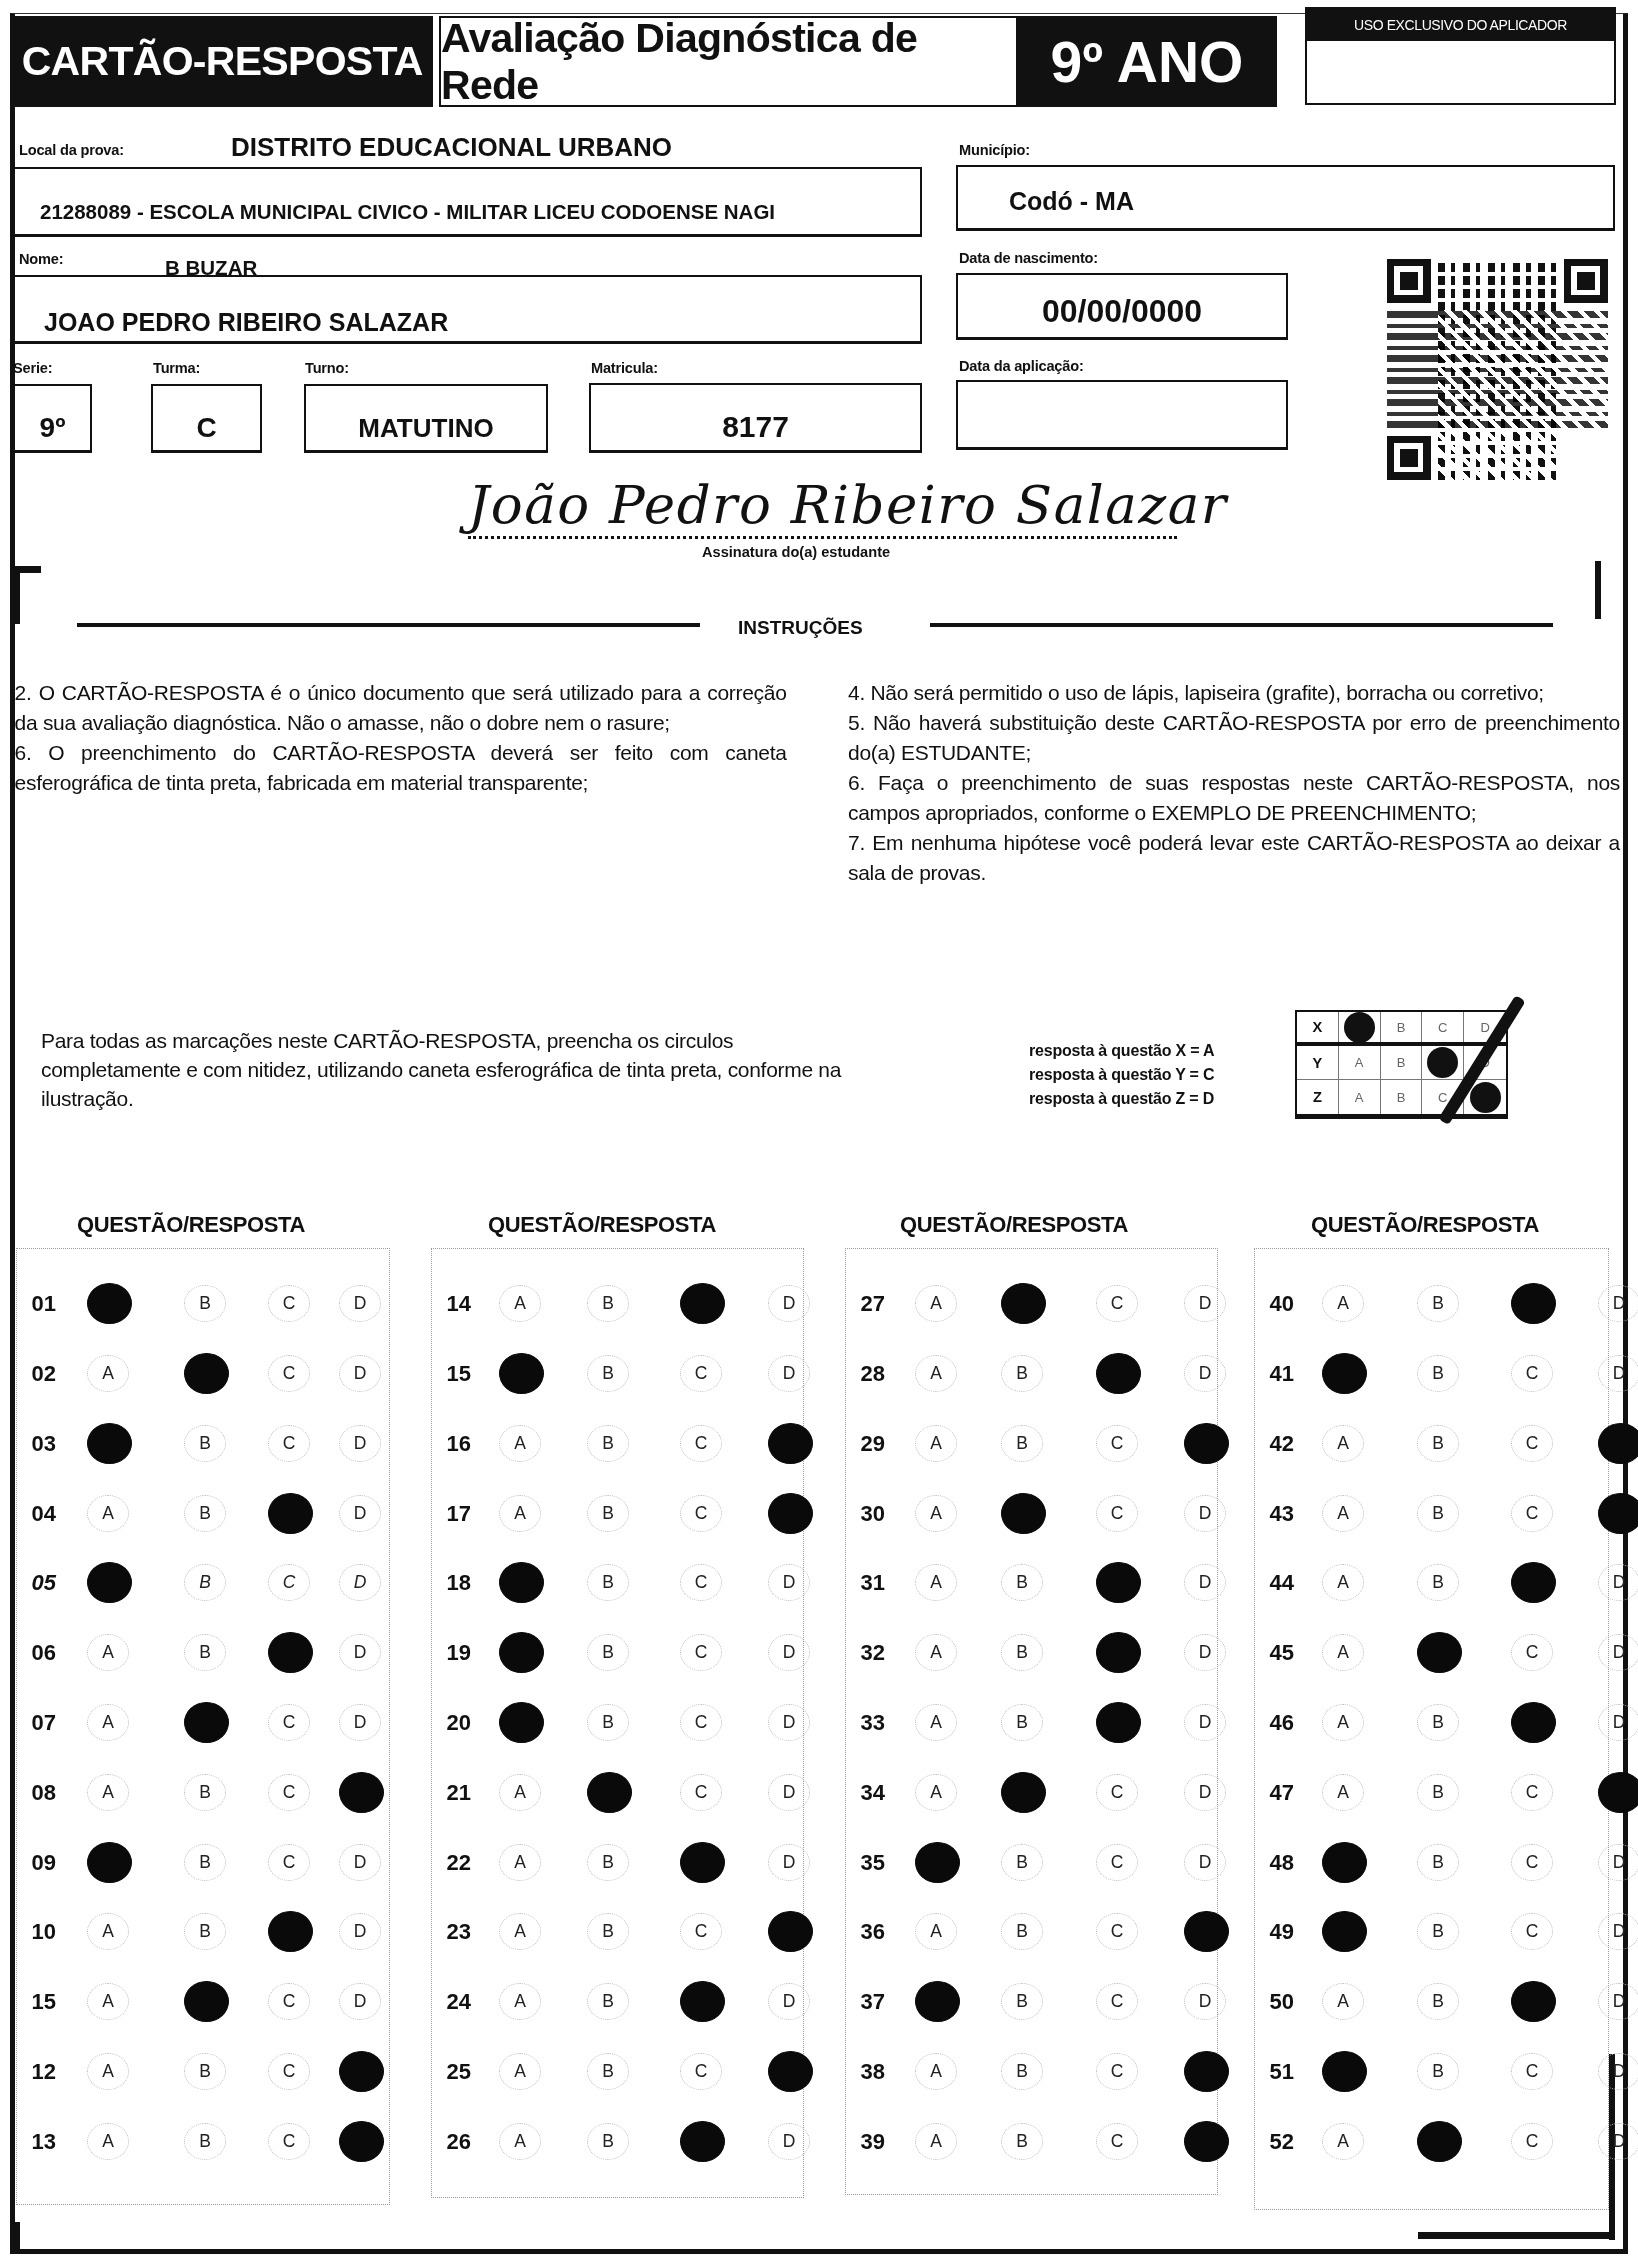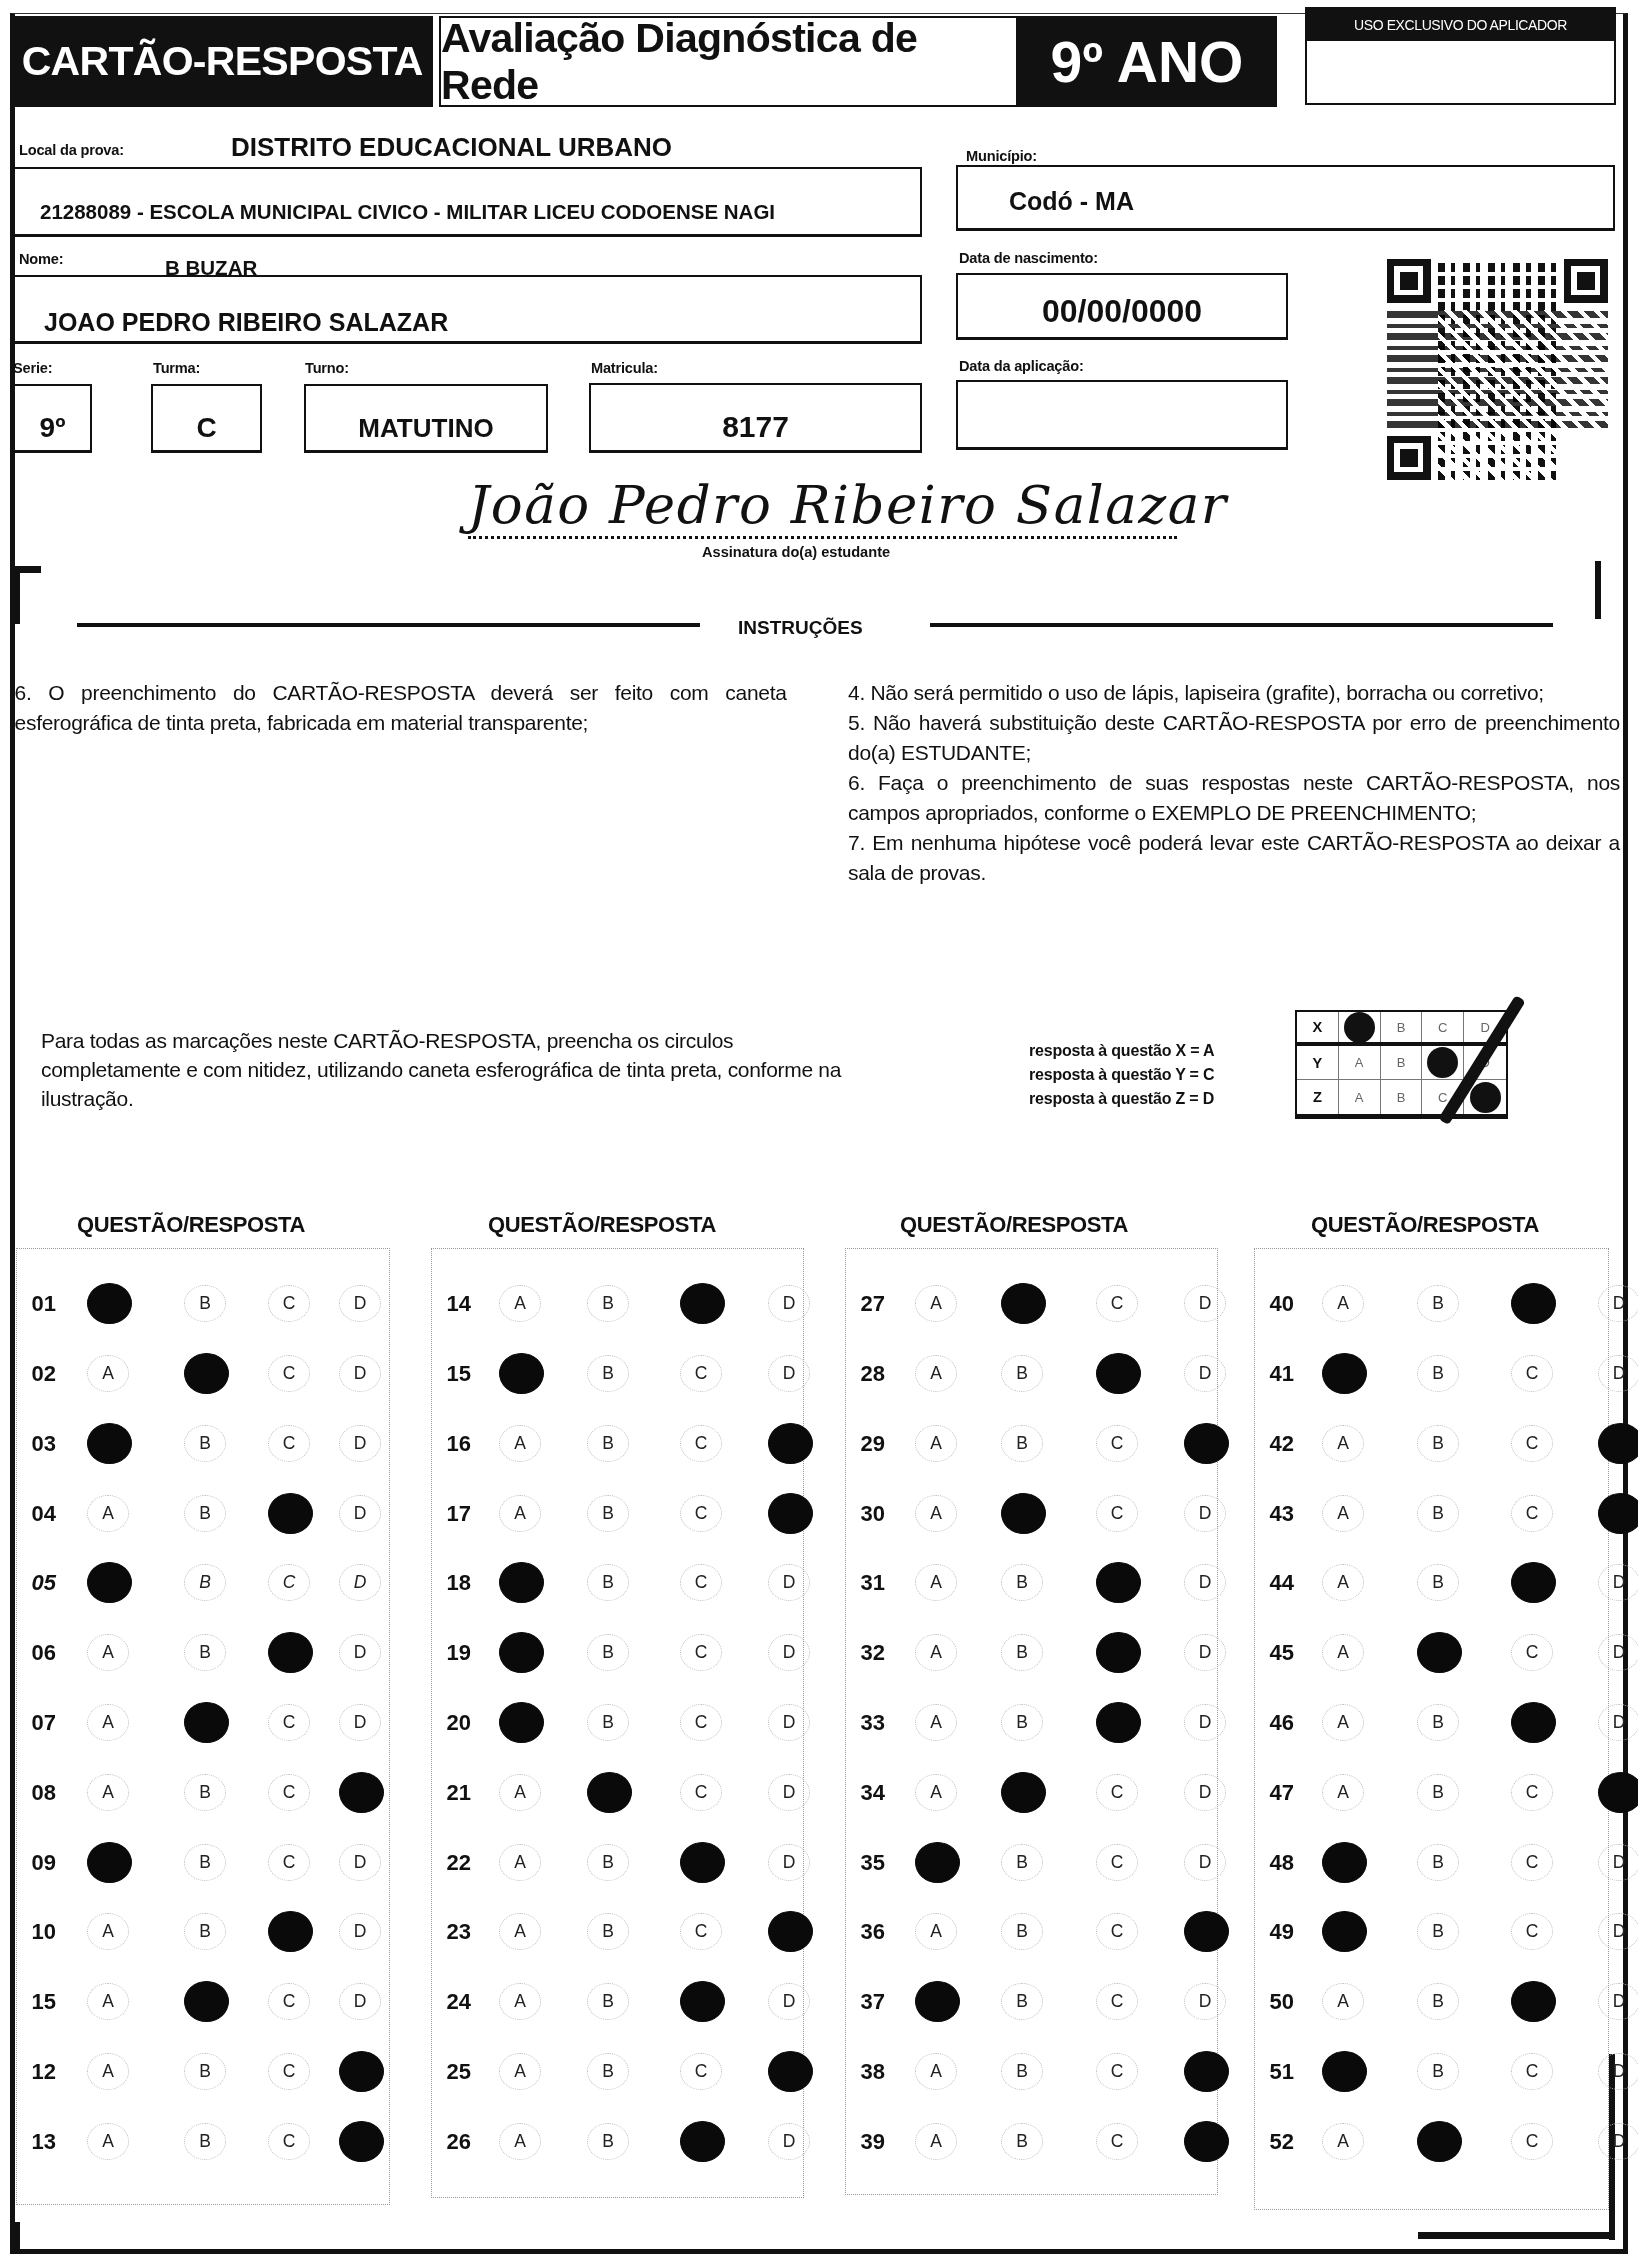--- a/index.html
+++ b/index.html
@@ -72,21 +72,21 @@
 <div class="aplic">
   <div class="aplic-top">USO EXCLUSIVO DO APLICADOR</div>
 </div>
 
 <div class="lbl" style="left:19px; top:142px;">Local da prova:</div>
 <div class="val" style="left:231px; top:132px; font-size:26px;">DISTRITO EDUCACIONAL URBANO</div>
 <div class="box" style="left:13px; top:167px; width:909px; height:70px; padding:0 0 10.2px 25px;">
   <span style="font-size:20.5px;">21288089 - ESCOLA MUNICIPAL CIVICO - MILITAR LICEU CODOENSE NAGI</span>
 </div>
 
-<div class="lbl" style="left:959px; top:148px;margin-left:7px;">Município:</div>
+<div class="lbl" style="left:959px; top:142px;">Município:</div>
 <div class="box" style="left:956px; top:165px; width:659px; height:66px; padding:0 0 11.7px 51px;">
   <span style="font-size:25px;">Codó - MA</span>
 </div>
 
 <div class="lbl" style="left:19px; top:251px;">Nome:</div>
 <div class="val" style="left:165px; top:256px; font-size:20.5px;">B BUZAR</div>
 <div class="box" style="left:13px; top:275px; width:909px; height:69px; padding:0 0 4.4px 29px;">
   <span style="font-size:25px;">JOAO PEDRO RIBEIRO SALAZAR</span>
 </div>
 
@@ -140,20 +140,21 @@
 <div class="corner" style="left:14.6px; top:566px; width:5.8px; height:58px;"></div>
 <div class="corner" style="left:1595px; top:561px; width:5.8px; height:58px;"></div>
 <div class="corner" style="left:14.6px; top:2222px; width:5.8px; height:29px;"></div>
 <div class="corner" style="left:1418px; top:2232px; width:197px; height:7.3px;"></div>
 <div class="corner" style="left:1609px; top:2054px; width:5.8px; height:186px;"></div>
 
 <div class="instr-rule" style="left:77px; width:623px;"></div>
 <div class="instr-title">INSTRUÇÕES</div>
 <div class="instr-rule" style="left:930px; width:623px;"></div>
 <div class="instr-col" style="left:14.6px; width:772px;">
+  <p>2. O CARTÃO-RESPOSTA é o único documento que será utilizado para a correção da sua avaliação diagnóstica. Não o amasse, não o dobre nem o rasure;</p>
   <p>6. O preenchimento do CARTÃO-RESPOSTA deverá ser feito com caneta esferográfica de tinta preta, fabricada em material transparente;</p>
 </div>
 <div class="instr-col" style="left:848px; width:772px;">
   <p>4. Não será permitido o uso de lápis, lapiseira (grafite), borracha ou corretivo;</p>
   <p>5. Não haverá substituição deste CARTÃO-RESPOSTA por erro de preenchimento do(a) ESTUDANTE;</p>
   <p>6. Faça o preenchimento de suas respostas neste CARTÃO-RESPOSTA, nos campos apropriados, conforme o EXEMPLO DE PREENCHIMENTO;</p>
   <p>7. Em nenhuma hipótese você poderá levar este CARTÃO-RESPOSTA ao deixar a sala de provas.</p>
 </div>
 
 <div class="fill-note">Para todas as marcações neste CARTÃO-RESPOSTA, preencha os circulos completamente e com nitidez, utilizando caneta esferográfica de tinta preta, conforme na ilustração.</div>

